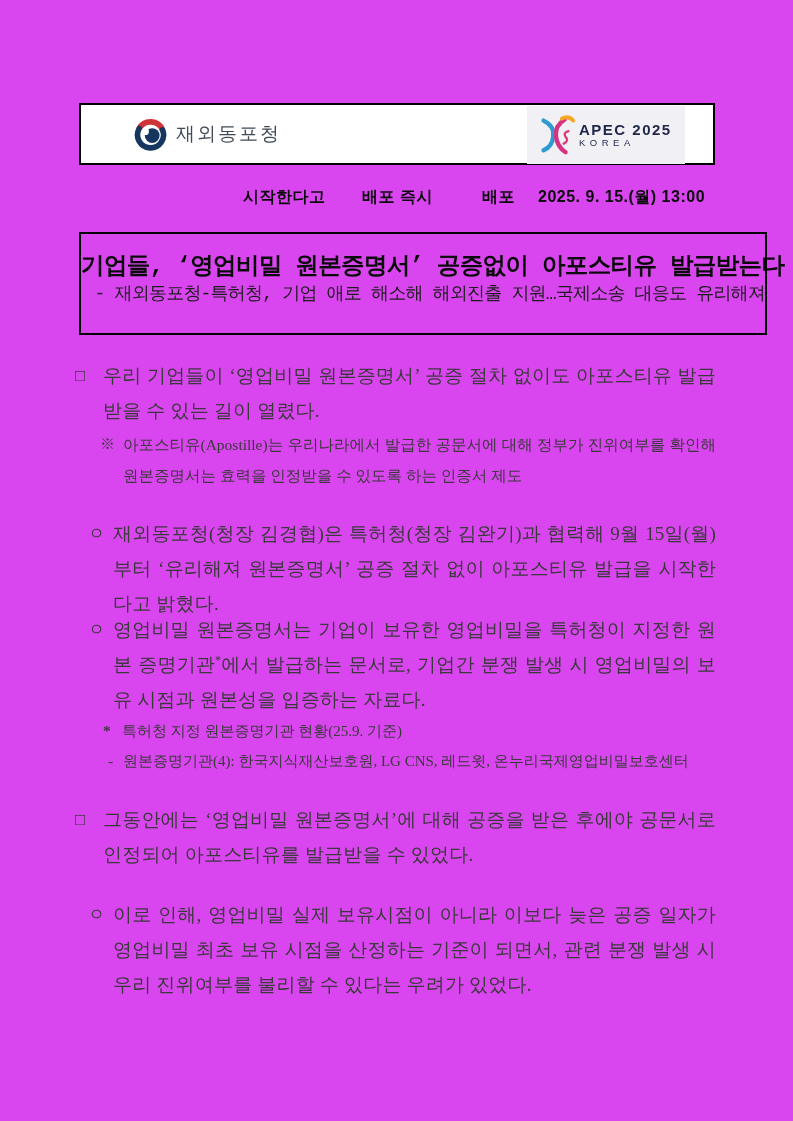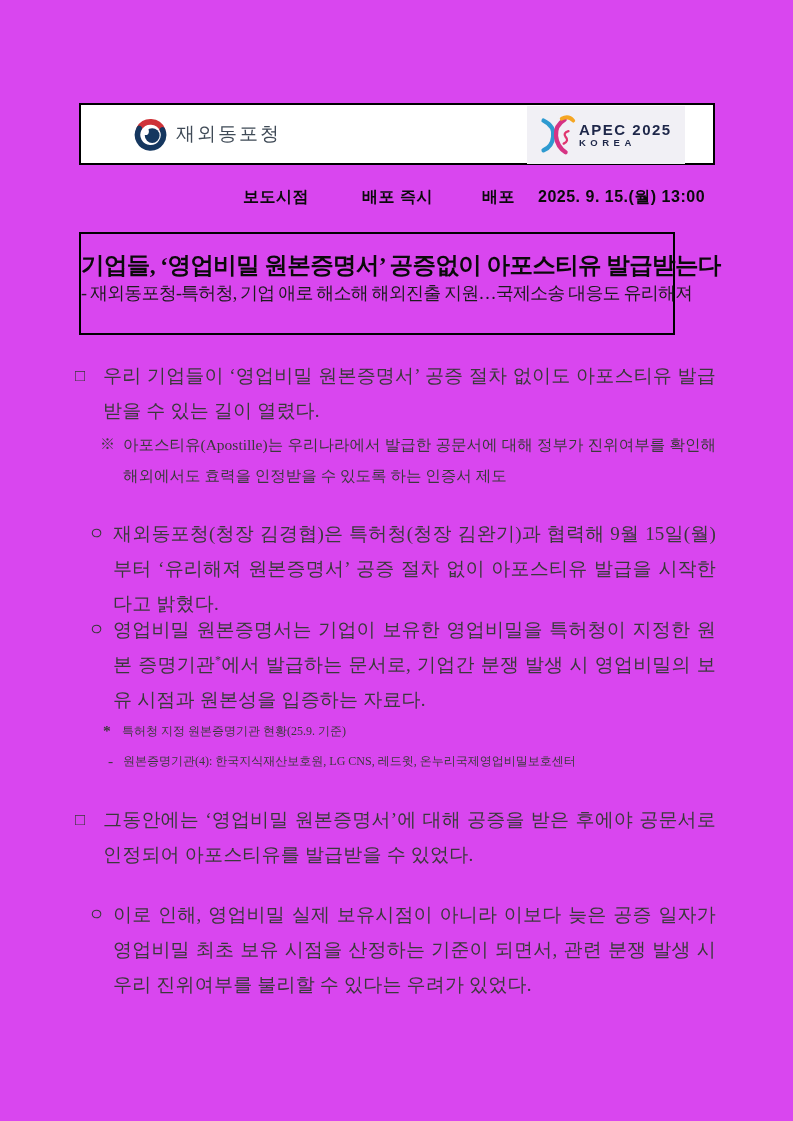--- a/index.html
+++ b/index.html
@@ -36,39 +36,39 @@
     font-size:22px; font-weight:800; color:#0a0a0a; letter-spacing:1px;
   }
   .apec-box {
     position:absolute; right:28px; top:1px;
     width:158px; height:58px;
     background:#f1f0f5;
     display:flex; align-items:center; padding-left:6px; 
   }
   .apec-text { line-height:1.05; font-family:"Liberation Sans", sans-serif; color:#1e2749; }
   .apec-line1 { font-size:15px; font-weight:800; letter-spacing:1.5px; }
-  .apec-line2 { font-size:9.5px; font-weight:700; letter-spacing:4.5px; }
+  .apec-line2 { font-size:9.5px; font-weight:400; letter-spacing:4.5px; }
 
   
   .info-row {
     position:absolute; left:79px; top:187px; width:636px; height:24px;
     font-family:"Liberation Sans", sans-serif;
   }
   .info-row span {
     position:absolute; top:0; white-space:nowrap;
     font-size:16px; font-weight:800; color:#0a0a0a; letter-spacing:0.5px;
   }
 
   
   .title-box {
     position:absolute; left:79px; top:232px;
-    width:596px; height:103px;
+    width:688px; height:103px;
     border:2px solid #000;
     text-align:right;
-    font-family:Liberation Serif, serif;
+    font-family:Liberation Mono, monospace;
   }
   .headline {
     margin-top:15px;
     font-size:23.5px; font-weight:800; color:#0a0a0a; letter-spacing:-0.6px;
     white-space:nowrap;
   }
   .subhead {
     font-size:18px; font-weight:500; color:#1c1c1c; letter-spacing:-0.8px;
     white-space:nowrap;
   }
@@ -81,21 +81,21 @@
     align-items:start;
   }
   .para .ptext {
     text-align:justify;
     color:#3a3a3a;
   }
   .para.main .ptext { font-size:19px; line-height:35px; letter-spacing:0.2px; }
   .para.main .bullet { font-size:17px; line-height:35px; color:#3a3a3a; }
   .para.note .ptext { font-size:15.5px; line-height:31px; }
   .para.note .bullet { font-size:15px; line-height:31px; }
-  .para.fn .ptext { font-size:12px; line-height:30px; }
+  .para.fn .ptext { font-size:15px; line-height:30px; }
   .para.fn .bullet { font-size:15.5px; line-height:30px; font-weight:700; }
   .para.fn.dash .bullet { font-weight:400; }
   .fnmark { font-size:12px; vertical-align:super; line-height:0; }
 </style>
 </head>
 <body>
 
 <div class="page">
 
   <div class="header-box">
@@ -118,39 +118,39 @@
         <path d="M37 20 Q31 22 34 26 Q38 30 32 33" stroke="#e0356f" stroke-width="2.4" fill="none" stroke-linecap="round"></path>
       </svg>
       <div class="apec-text">
         <div class="apec-line1">APEC 2025</div>
         <div class="apec-line2">KOREA</div>
       </div>
     </div>
   </div>
 
   <div class="info-row">
-    <span style="left:164px">보도시점</span>
+    <span style="left:164px">시작한다고</span>
     <span style="left:283px">배포 즉시</span>
     <span style="left:403px">배포</span>
     <span style="left:459px">2025. 9. 15.(월) 13:00</span>
   </div>
 
   <div class="title-box">
     <div class="headline">기업들, ‘영업비밀 원본증명서’ 공증없이 아포스티유 발급받는다</div>
     <div class="subhead">- 재외동포청-특허청, 기업 애로 해소해 해외진출 지원…국제소송 대응도 유리해져</div>
   </div>
 
   <div class="para main" style="left:75px; top:358px; width:641px; --bcol:28px">
     <span class="bullet">□</span>
     <span class="ptext">우리 기업들이 ‘영업비밀 원본증명서’ 공증 절차 없이도 아포스티유 발급 받을 수 있는 길이 열렸다.</span>
   </div>
 
   <div class="para note" style="left:100px; top:429px; width:616px; --bcol:23px">
     <span class="bullet">※</span>
-    <span class="ptext">아포스티유(Apostille)는 우리나라에서 발급한 공문서에 대해 정부가 진위여부를 확인해 해외에서도 효력을 인정받을 수 있도록 하는 인증서 제도</span>
+    <span class="ptext">아포스티유(Apostille)는 우리나라에서 발급한 공문서에 대해 정부가 진위여부를 확인해 원본증명서는 효력을 인정받을 수 있도록 하는 인증서 제도</span>
   </div>
 
   <div class="para main" style="left:88px; top:516px; width:628px; --bcol:25px">
     <span class="bullet">ㅇ</span>
     <span class="ptext">재외동포청(청장 김경협)은 특허청(청장 김완기)과 협력해 9월 15일(월)부터 ‘유리해져 원본증명서’ 공증 절차 없이 아포스티유 발급을 시작한다고 밝혔다.</span>
   </div>
 
   <div class="para main" style="left:88px; top:612px; width:628px; --bcol:25px">
     <span class="bullet">ㅇ</span>
     <span class="ptext"><span>영업비밀 원본증명서는 기업이 보유한 영업비밀을 특허청이 지정한 원본 증명기관</span><sup class="fnmark">*</sup><span>에서 발급하는 문서로, 기업간 분쟁 발생 시 영업비밀의 보유 시점과 원본성을 입증하는 자료다.</span></span>

